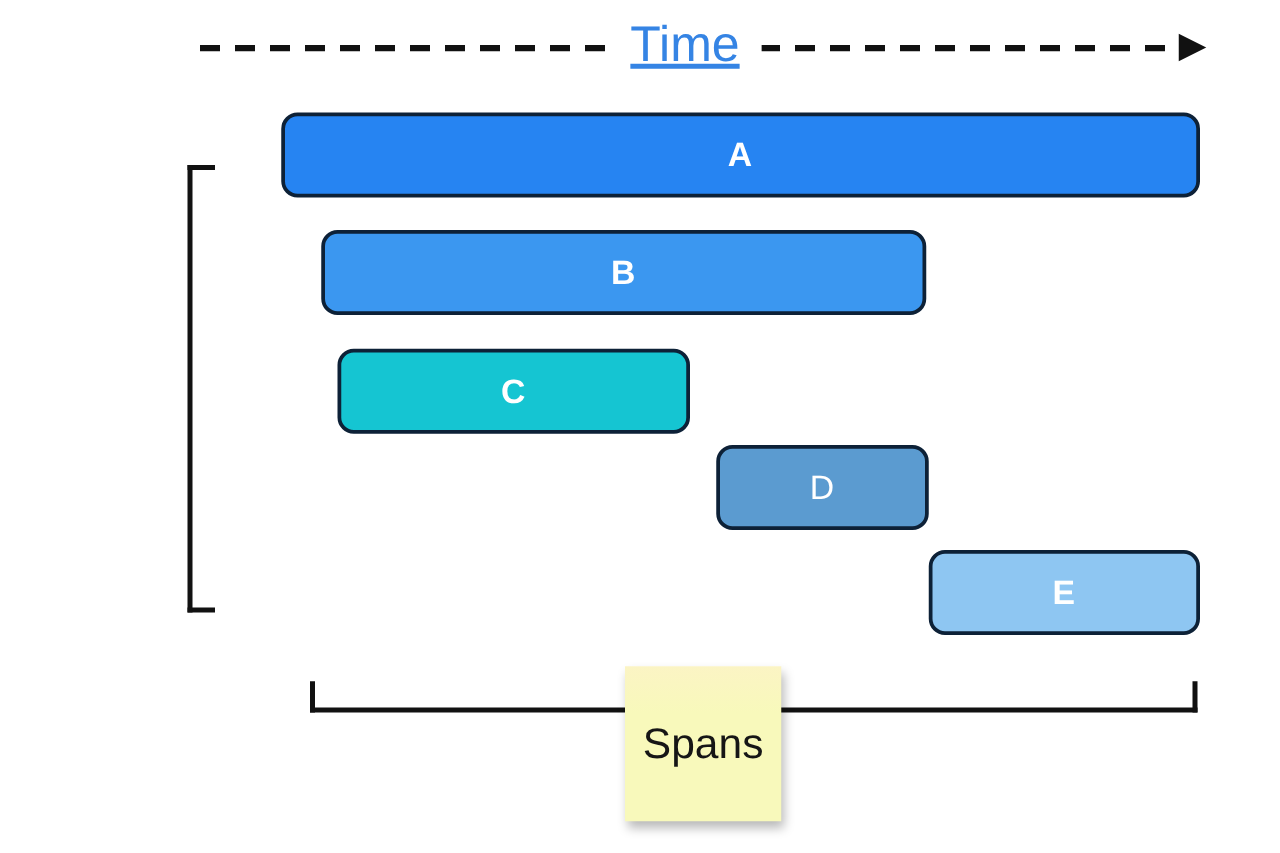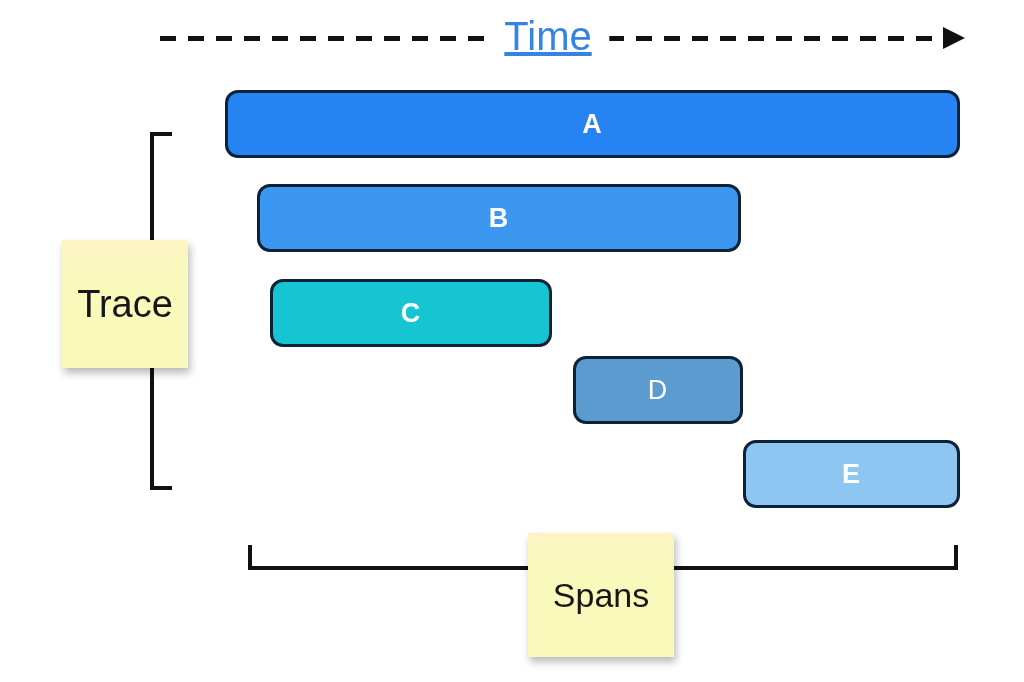--- a/index.html
+++ b/index.html
@@ -99,23 +99,23 @@
     z-index: 3;
   }
   .trace-note {
     left: 62px;
     top: 240px;
     width: 126px;
     height: 128px;
     font-size: 38px;
   }
   .spans-note {
-    left: 528px;
+    left: 500px;
     top: 533px;
-    width: 146px;
+    width: 125px;
     height: 124px;
     font-size: 34px;
   }
 </style>
 </head>
 <body>
 
 <div class="canvas">
 
   <div class="time-line"></div>
@@ -124,22 +124,19 @@
 
   <div id="spans-layer">
       <div class="span-bar" style="left: 225px; top: 90px; width: 735px; height: 68px; background: rgb(38, 132, 242); border: 3px solid rgb(13, 33, 55); font-weight: 700;">A</div>
       <div class="span-bar" style="left: 257px; top: 184px; width: 484px; height: 68px; background: rgb(59, 151, 240); border: 3px solid rgb(13, 33, 55); font-weight: 700;">B</div>
       <div class="span-bar" style="left: 270px; top: 279px; width: 282px; height: 68px; background: rgb(21, 197, 210); border: 3px solid rgb(13, 33, 55); font-weight: 700;">C</div>
       <div class="span-bar" style="left: 573px; top: 356px; width: 170px; height: 68px; background: rgb(91, 155, 208); border: 3px solid rgb(13, 33, 55); font-weight: 400;">D</div>
       <div class="span-bar" style="left: 743px; top: 440px; width: 217px; height: 68px; background: rgb(142, 198, 242); border: 3px solid rgb(13, 33, 55); font-weight: 700;">E</div>
     </div>
 
   <div class="trace-bracket"></div>
-  <div class="sticky-note trace-note" style="background: linear-gradient(rgb(251, 244, 196) 0%, rgb(248, 249, 187) 30%);">
-    <span>Trace</span>
-  </div>
 
   <div class="spans-bracket"></div>
   <div class="sticky-note spans-note" style="background: linear-gradient(rgb(251, 244, 196) 0%, rgb(248, 249, 187) 30%);">
     <span>Spans</span>
   </div>
 
 </div>
 
 </body></html>

